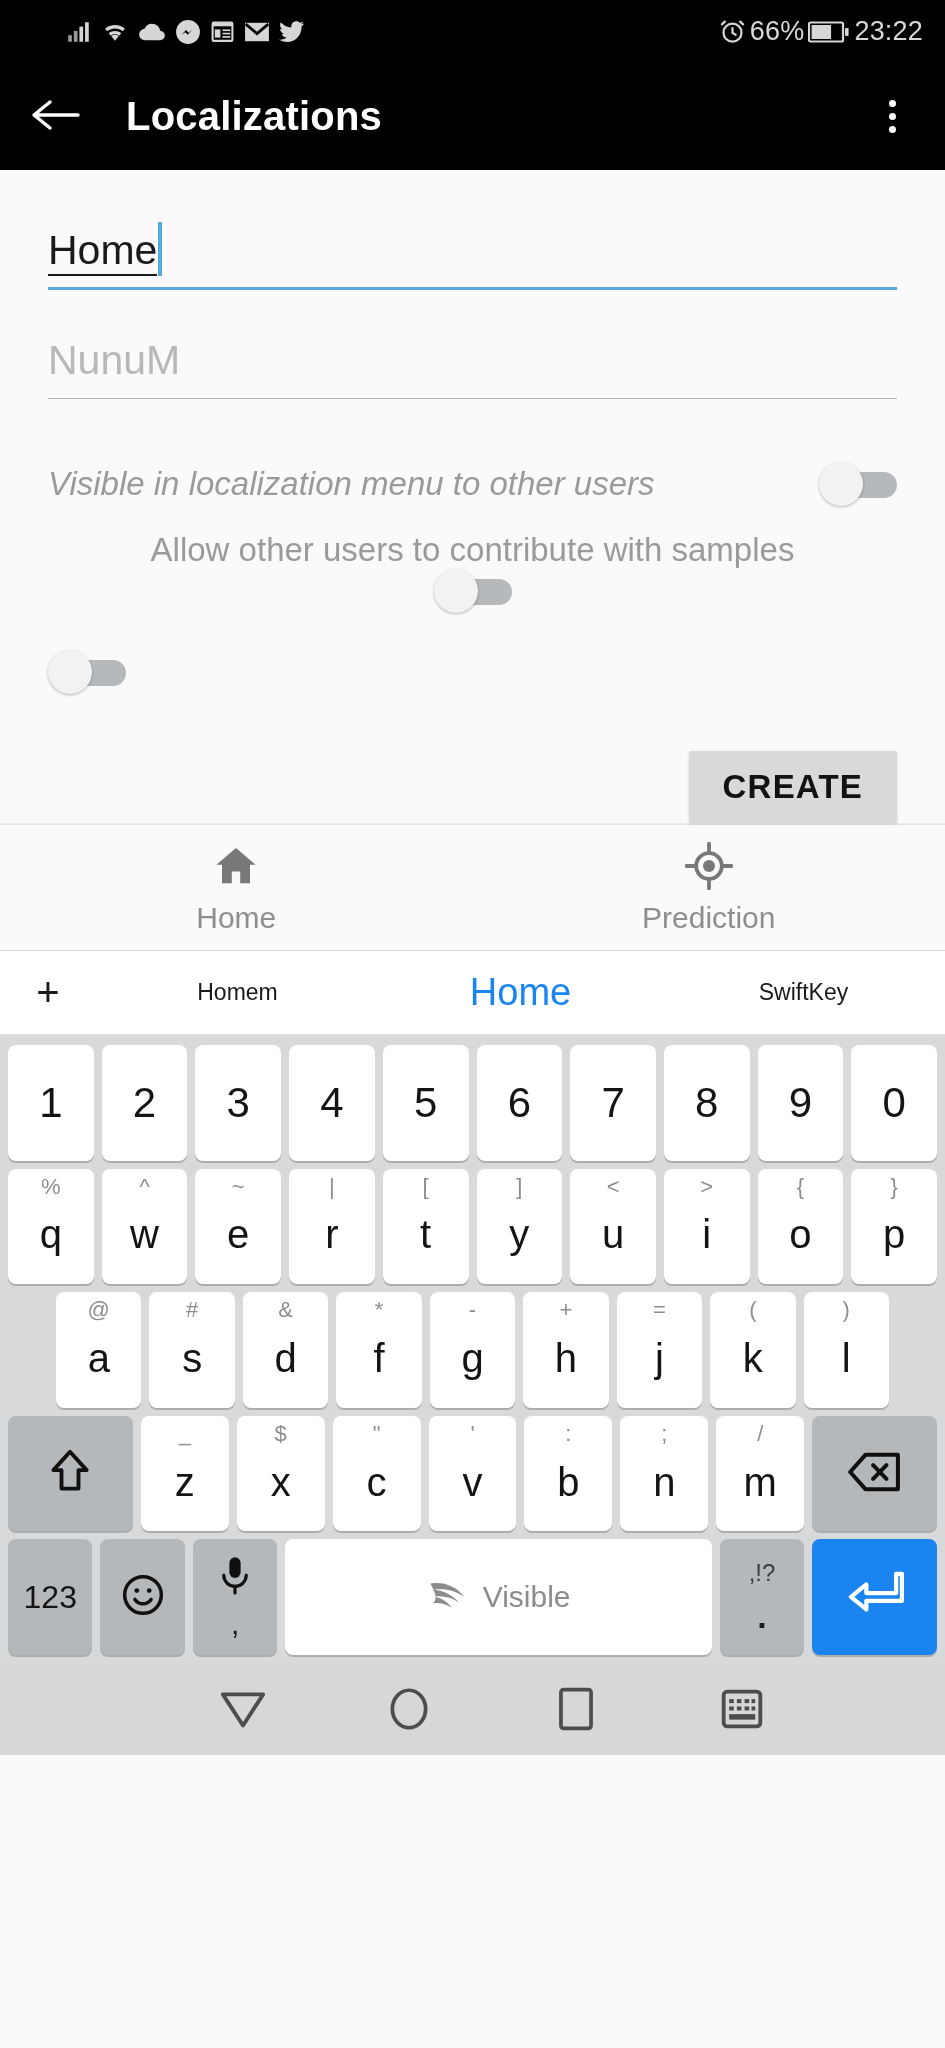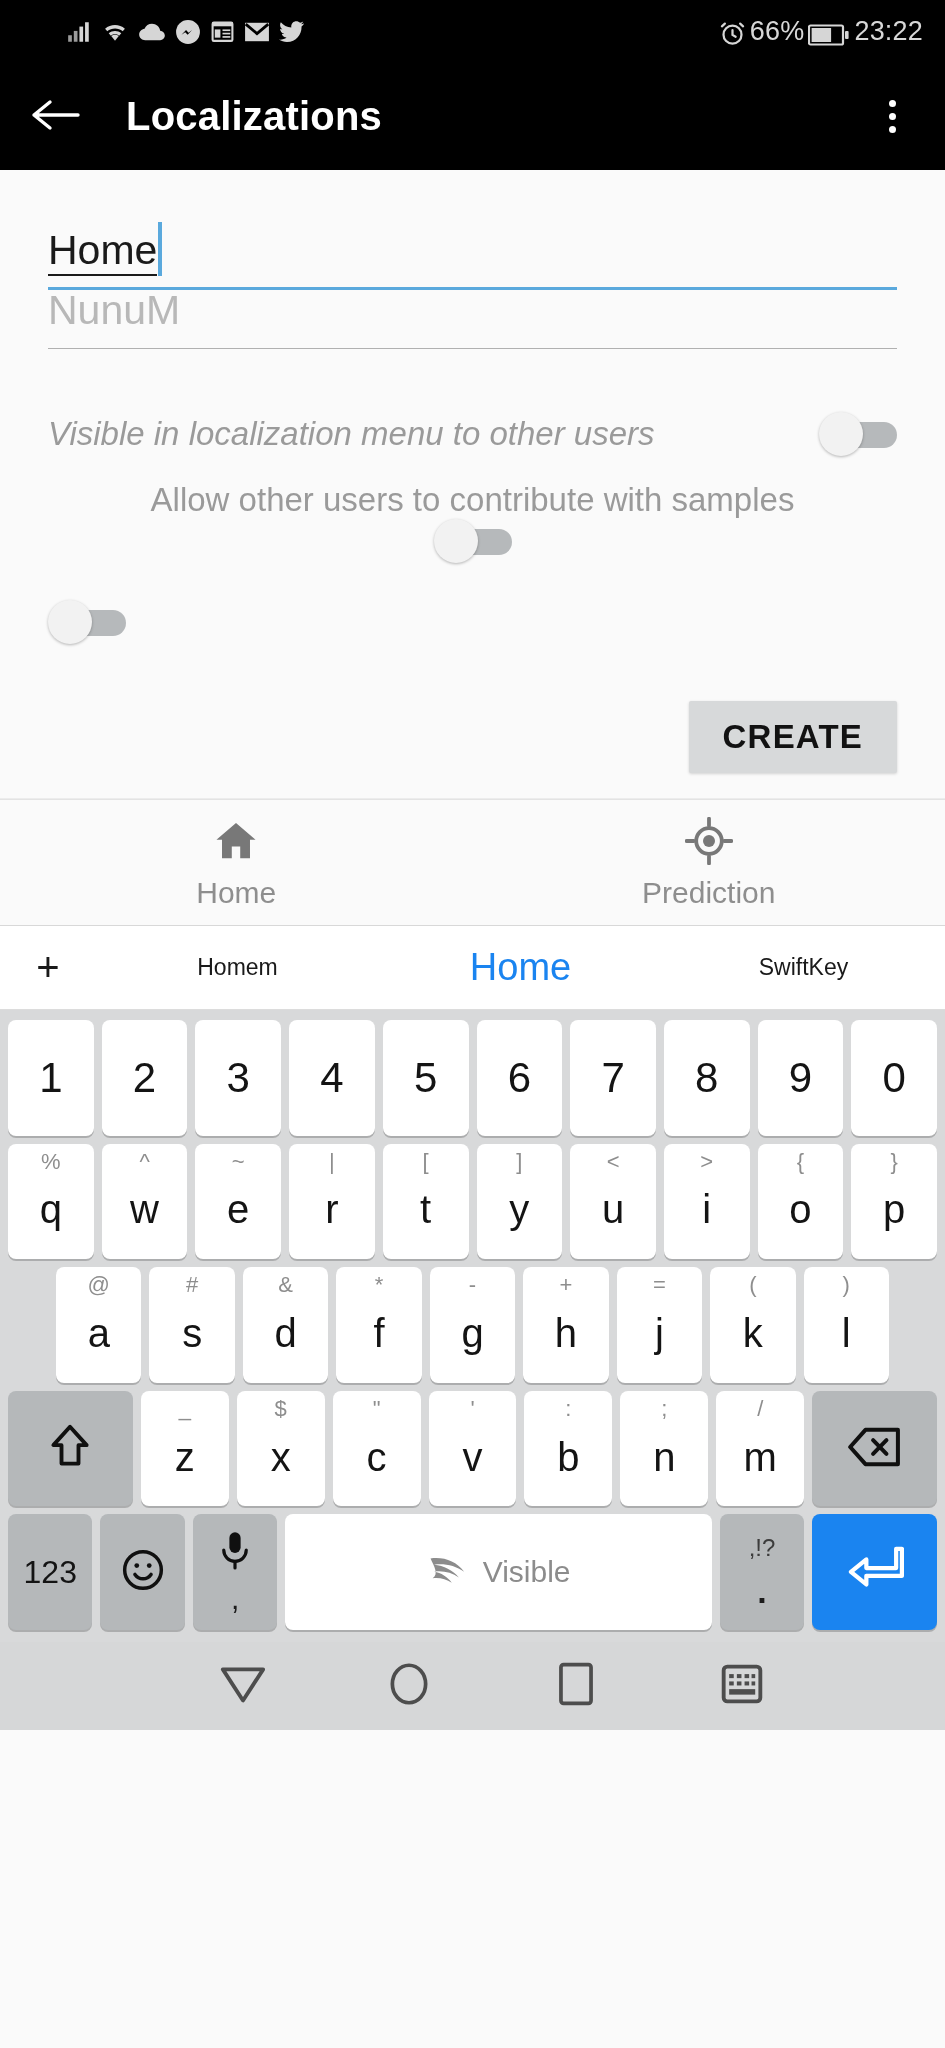--- a/index.html
+++ b/index.html
@@ -11,21 +11,21 @@
   }
   .screen { position: relative; width: 945px; height: 2048px; display: flex; flex-direction: column; }
 
   
   .statusbar {
     height: 63px; background: #000; flex: 0 0 63px;
     display: flex; align-items: center; justify-content: space-between;
     padding: 0 22px 0 66px;
   }
   .status-left { display: flex; align-items: center; gap: 9px; }
-  .status-right { display: flex; align-items: flex-end; gap: 4px; }
+  .status-right { display: flex; align-items: center; gap: 4px; }
   .sicon { display: inline-flex; align-items: center; justify-content: center; }
   .status-text { color: #d8d8d8; font-size: 27px; letter-spacing: 0.2px; }
 
   
   .appbar {
     flex: 0 0 107px; background: #000; display: flex; align-items: center;
     padding: 0 30px 0 28px;
   }
   .back-btn { width: 54px; height: 54px; display: flex; align-items: center; justify-content: center; }
   .appbar-title {
@@ -43,21 +43,21 @@
   }
   .field { position: relative; }
   .field-1 { padding-top: 44px; }
   .field-text-row { height: 62px; display: flex; align-items: flex-end; }
   .field-value {
     font-size: 41px; color: #1a1a1a; line-height: 1;
     border-bottom: 2px solid #1a1a1a; padding-bottom: 3px;
   }
   .caret { width: 4px; height: 54px; background: #5aa9dd; margin-left: 1px; align-self: flex-end; }
   .underline-focus { height: 3px; background: #5aa9dd; margin-top: 11px; }
-  .field-2 { }
+  .field-2 { padding-top: 50px; }
   .field-placeholder { font-size: 41px; color: #b8b8b8; line-height: 1; }
   .underline-normal { height: 1px; background: #b0b0b0; margin-top: 17px; }
 
   .toggle-row {
     display: flex; align-items: center; justify-content: space-between;
     height: 94px; margin-top: 0;
   }
   .tr1 { margin-top: 38px; font-style: italic; }
   .tr2 { margin-top: 0px; flex-direction: column; }
   .tr3 { margin-top: 0px; }

